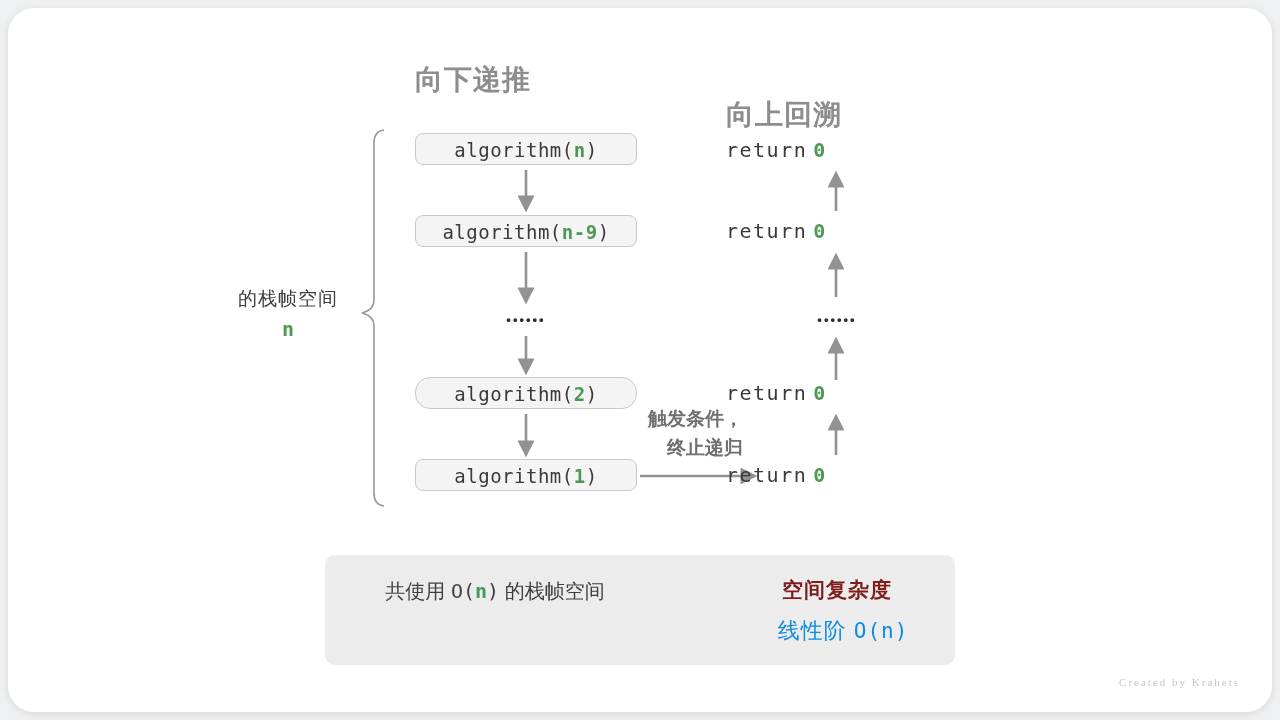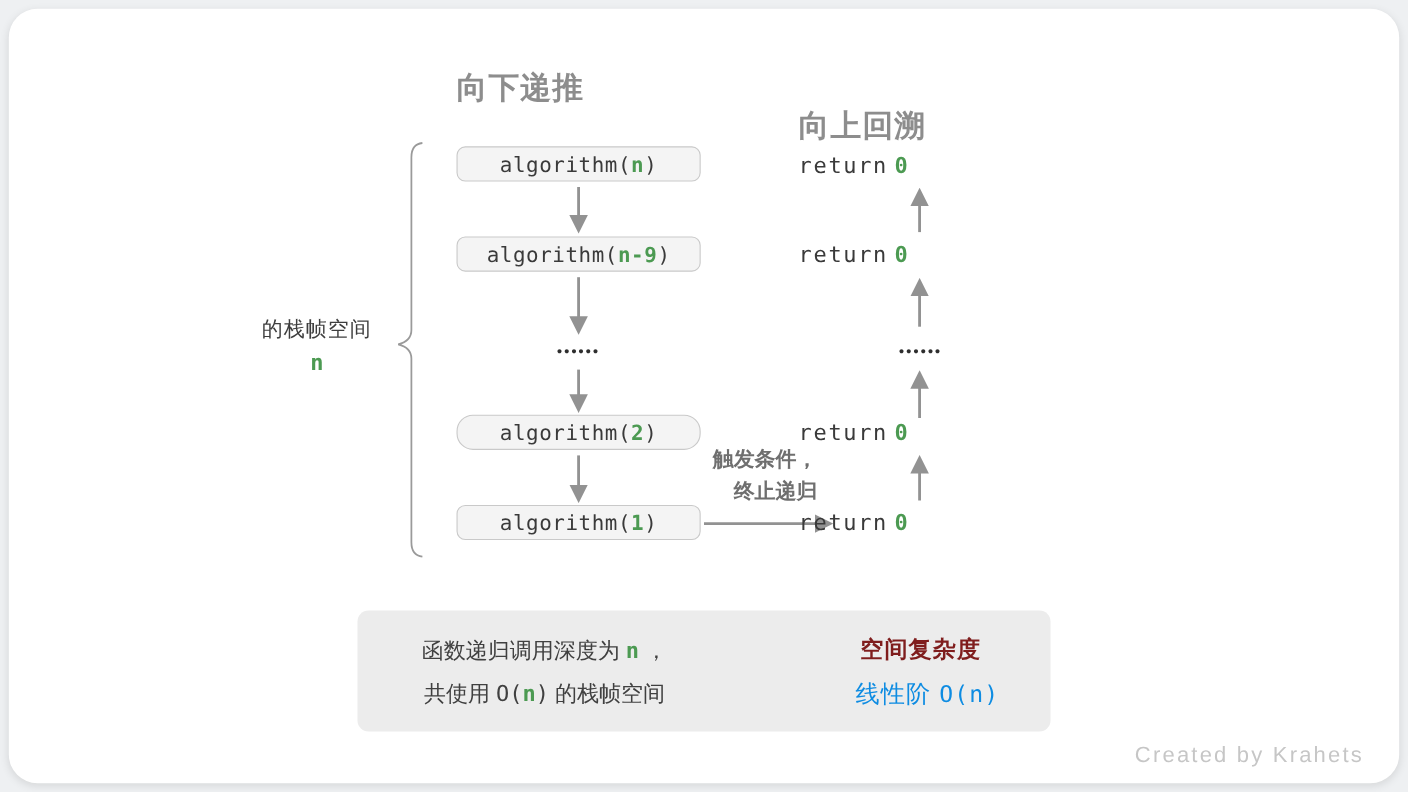--- a/index.html
+++ b/index.html
@@ -45,22 +45,22 @@
   }
   .note { left:648px; top:404px; font-size:19px; font-weight:bold; color:var(--muted,#6f6f6f); line-height:29px; }
   .summary { left:325px; top:555px; width:630px; height:110px; background:#ececec; border-radius:10px; }
   .sum-left { left:350px; top:572px; width:290px; text-align:center; font-size:20px; color:#404040; line-height:38px; }
   .mono { font-family:"DejaVu Sans Mono","Liberation Mono",monospace; }
   .sum-title { left:727px; top:576px; width:220px; text-align:center; font-size:21px; font-weight:bold; color:#7f1d1d; letter-spacing:1px; }
   .sum-result { left:730px; top:616px; width:226px; text-align:center; font-size:22px; font-weight:normal; color:var(--blue,#0e8ce2); letter-spacing:1px; }
   .sum-result .mono { font-size:21px; }
   .credit {
     right:40px; top:676px;
-    font-family:Liberation Sans, sans-serif;
-    font-size:20px; color:var(--credit,#c6c6c6); letter-spacing:2px;margin-left:10px;
+    font-family:Liberation Serif, serif;
+    font-size:11px; color:var(--credit,#c6c6c6); letter-spacing:2px;margin-left:10px;
   }
   svg.overlay { position:absolute; left:0; top:0; pointer-events:none; }
 </style>
 </head>
 <body>
 
 <div class="card"></div>
 
 <svg class="overlay" width="1280" height="720" viewBox="0 0 1280 720">
   <defs>
@@ -104,19 +104,18 @@
 <div class="abs ret" style="top:381px;"><span>return</span><span class="g">0</span></div>
 <div class="abs ret" style="top:463px;"><span>return</span><span class="g">0</span></div>
 
 <div class="abs note">
   <div>触发条件，</div>
   <div>终止递归</div>
 </div>
 
 <div class="abs summary"></div>
 <div class="abs sum-left">
-  <div><span>函数递归调用深度为 </span><span class="g mono">n</span><span> ，</span></div>
   <div><span>共使用 </span><span class="mono">O(</span><span class="g mono">n</span><span class="mono">)</span><span> 的栈帧空间</span></div>
 </div>
 <div class="abs sum-title">空间复杂度</div>
 <div class="abs sum-result"><span>线性阶 </span><span class="mono">O(n)</span></div>
 
 <div class="abs credit">Created by Krahets</div>
 
 </body></html>

